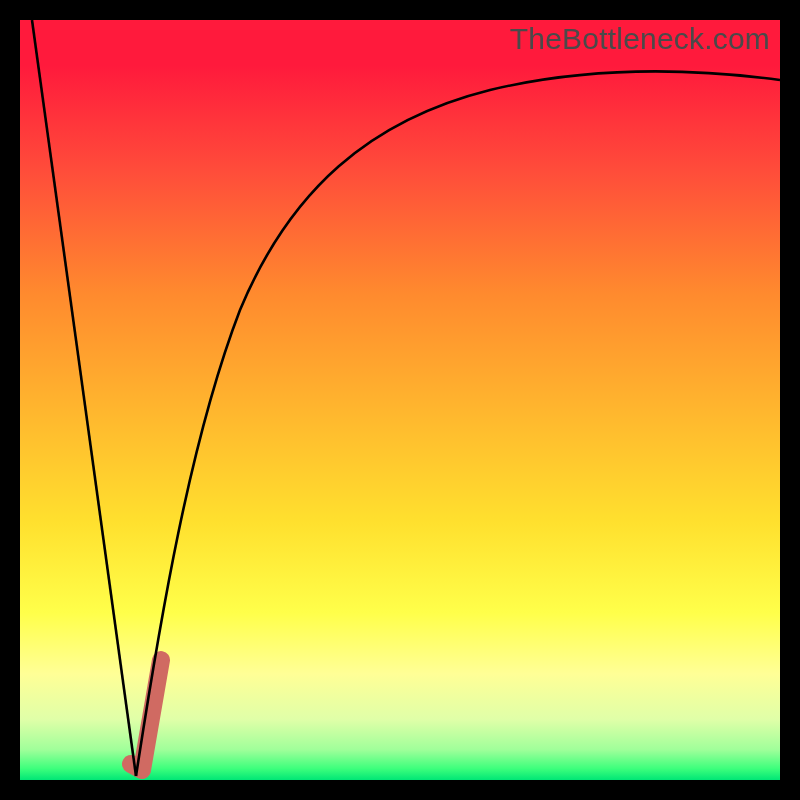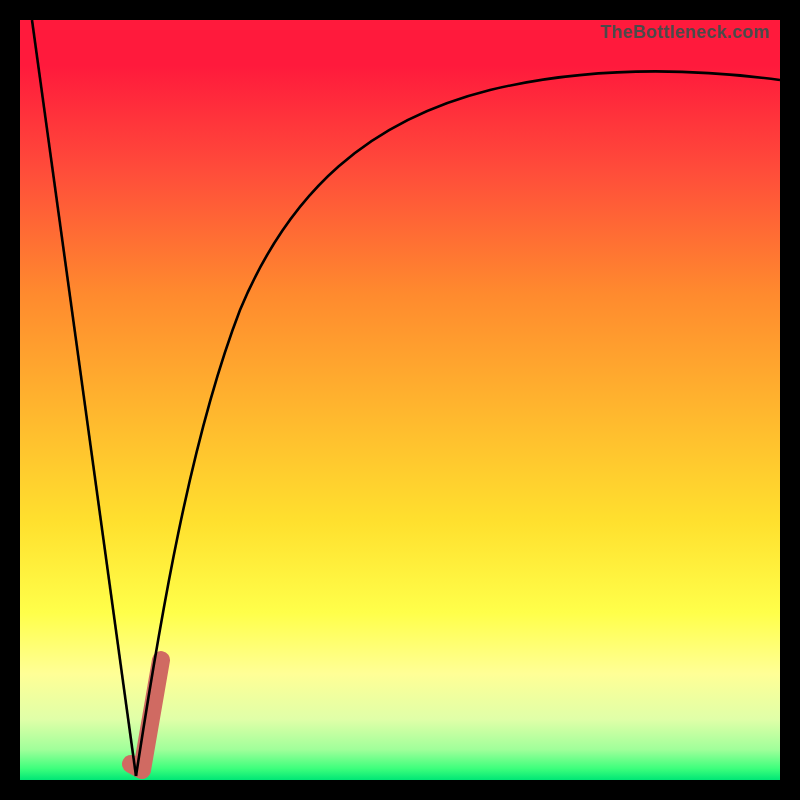--- a/index.html
+++ b/index.html
@@ -29,22 +29,22 @@
       #a0ff9a 96%,
       #3dff7c 98.5%,
       #00e676 100%
     );
   }
   .watermark {
     position: absolute;
     top: 2px;
     right: 10px;
     font-family: Arial, Helvetica, sans-serif;
-    font-size: 18px;
-    font-weight: 700;
+    font-size: 30px;
+    font-weight: 400;
     color: #4a4a4a;
     letter-spacing: 0.2px;
     text-align: center;
   }
   svg.curves {
     position: absolute;
     left: 0; top: 0;
     width: 760px; height: 760px;
   }
   .curve-main { stroke: #000; stroke-width: 2.6; fill: none; }

